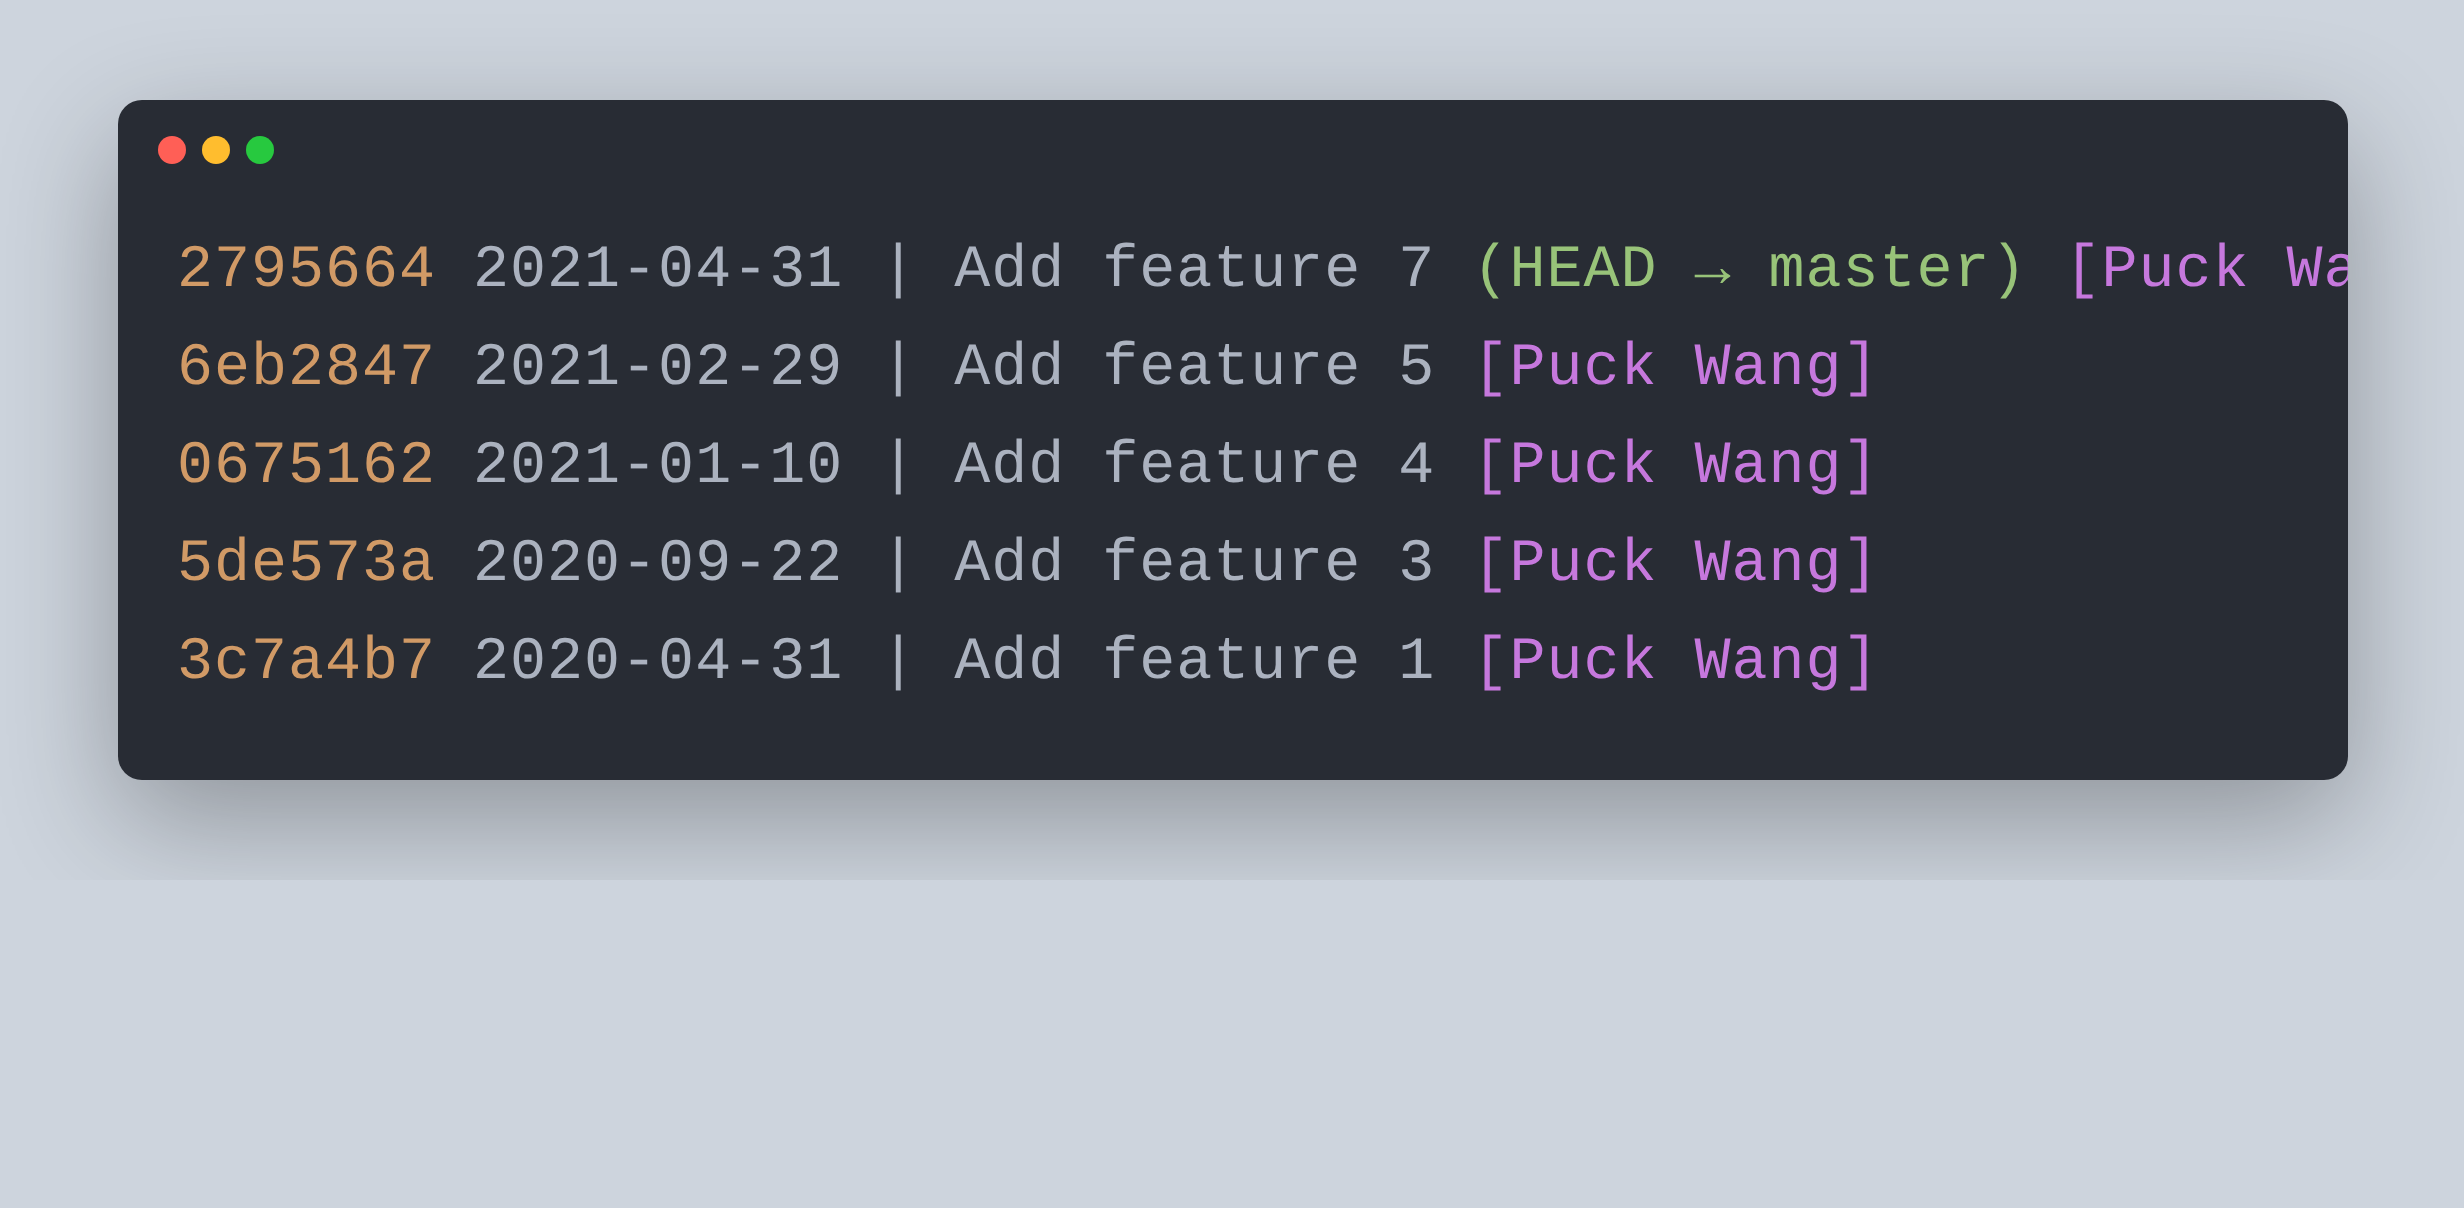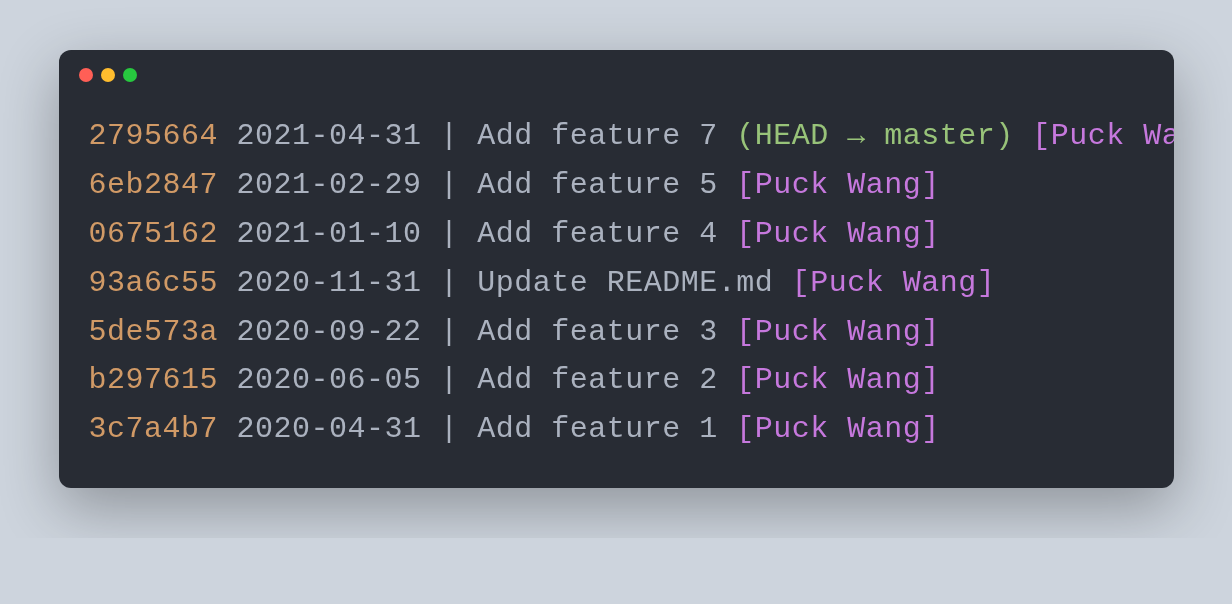--- a/index.html
+++ b/index.html
@@ -57,18 +57,16 @@
 <div class="terminal">
   <div class="title-bar">
     <div class="tb-btn tb-close"></div>
     <div class="tb-btn tb-min"></div>
     <div class="tb-btn tb-max"></div>
   </div>
   <div class="content">
     <span class="line"><span class="hash">2795664</span> <span class="date">2021-04-31</span> <span class="sep">|</span> <span class="msg">Add feature 7</span> <span class="ref">(HEAD → master)</span> <span class="auth">[Puck Wang]</span></span>
     <span class="line"><span class="hash">6eb2847</span> <span class="date">2021-02-29</span> <span class="sep">|</span> <span class="msg">Add feature 5</span> <span class="auth">[Puck Wang]</span></span>
     <span class="line"><span class="hash">0675162</span> <span class="date">2021-01-10</span> <span class="sep">|</span> <span class="msg">Add feature 4</span> <span class="auth">[Puck Wang]</span></span>
-    <span class="line"><span class="hash">93a6c55</span> <span class="date">2020-11-31</span> <span class="sep">|</span> <span class="msg">Update README.md</span> <span class="auth">[Puck Wang]</span></span>
     <span class="line"><span class="hash">5de573a</span> <span class="date">2020-09-22</span> <span class="sep">|</span> <span class="msg">Add feature 3</span> <span class="auth">[Puck Wang]</span></span>
-    <span class="line"><span class="hash">b297615</span> <span class="date">2020-06-05</span> <span class="sep">|</span> <span class="msg">Add feature 2</span> <span class="auth">[Puck Wang]</span></span>
     <span class="line"><span class="hash">3c7a4b7</span> <span class="date">2020-04-31</span> <span class="sep">|</span> <span class="msg">Add feature 1</span> <span class="auth">[Puck Wang]</span></span>
   </div>
 </div>
 
 </body></html>

